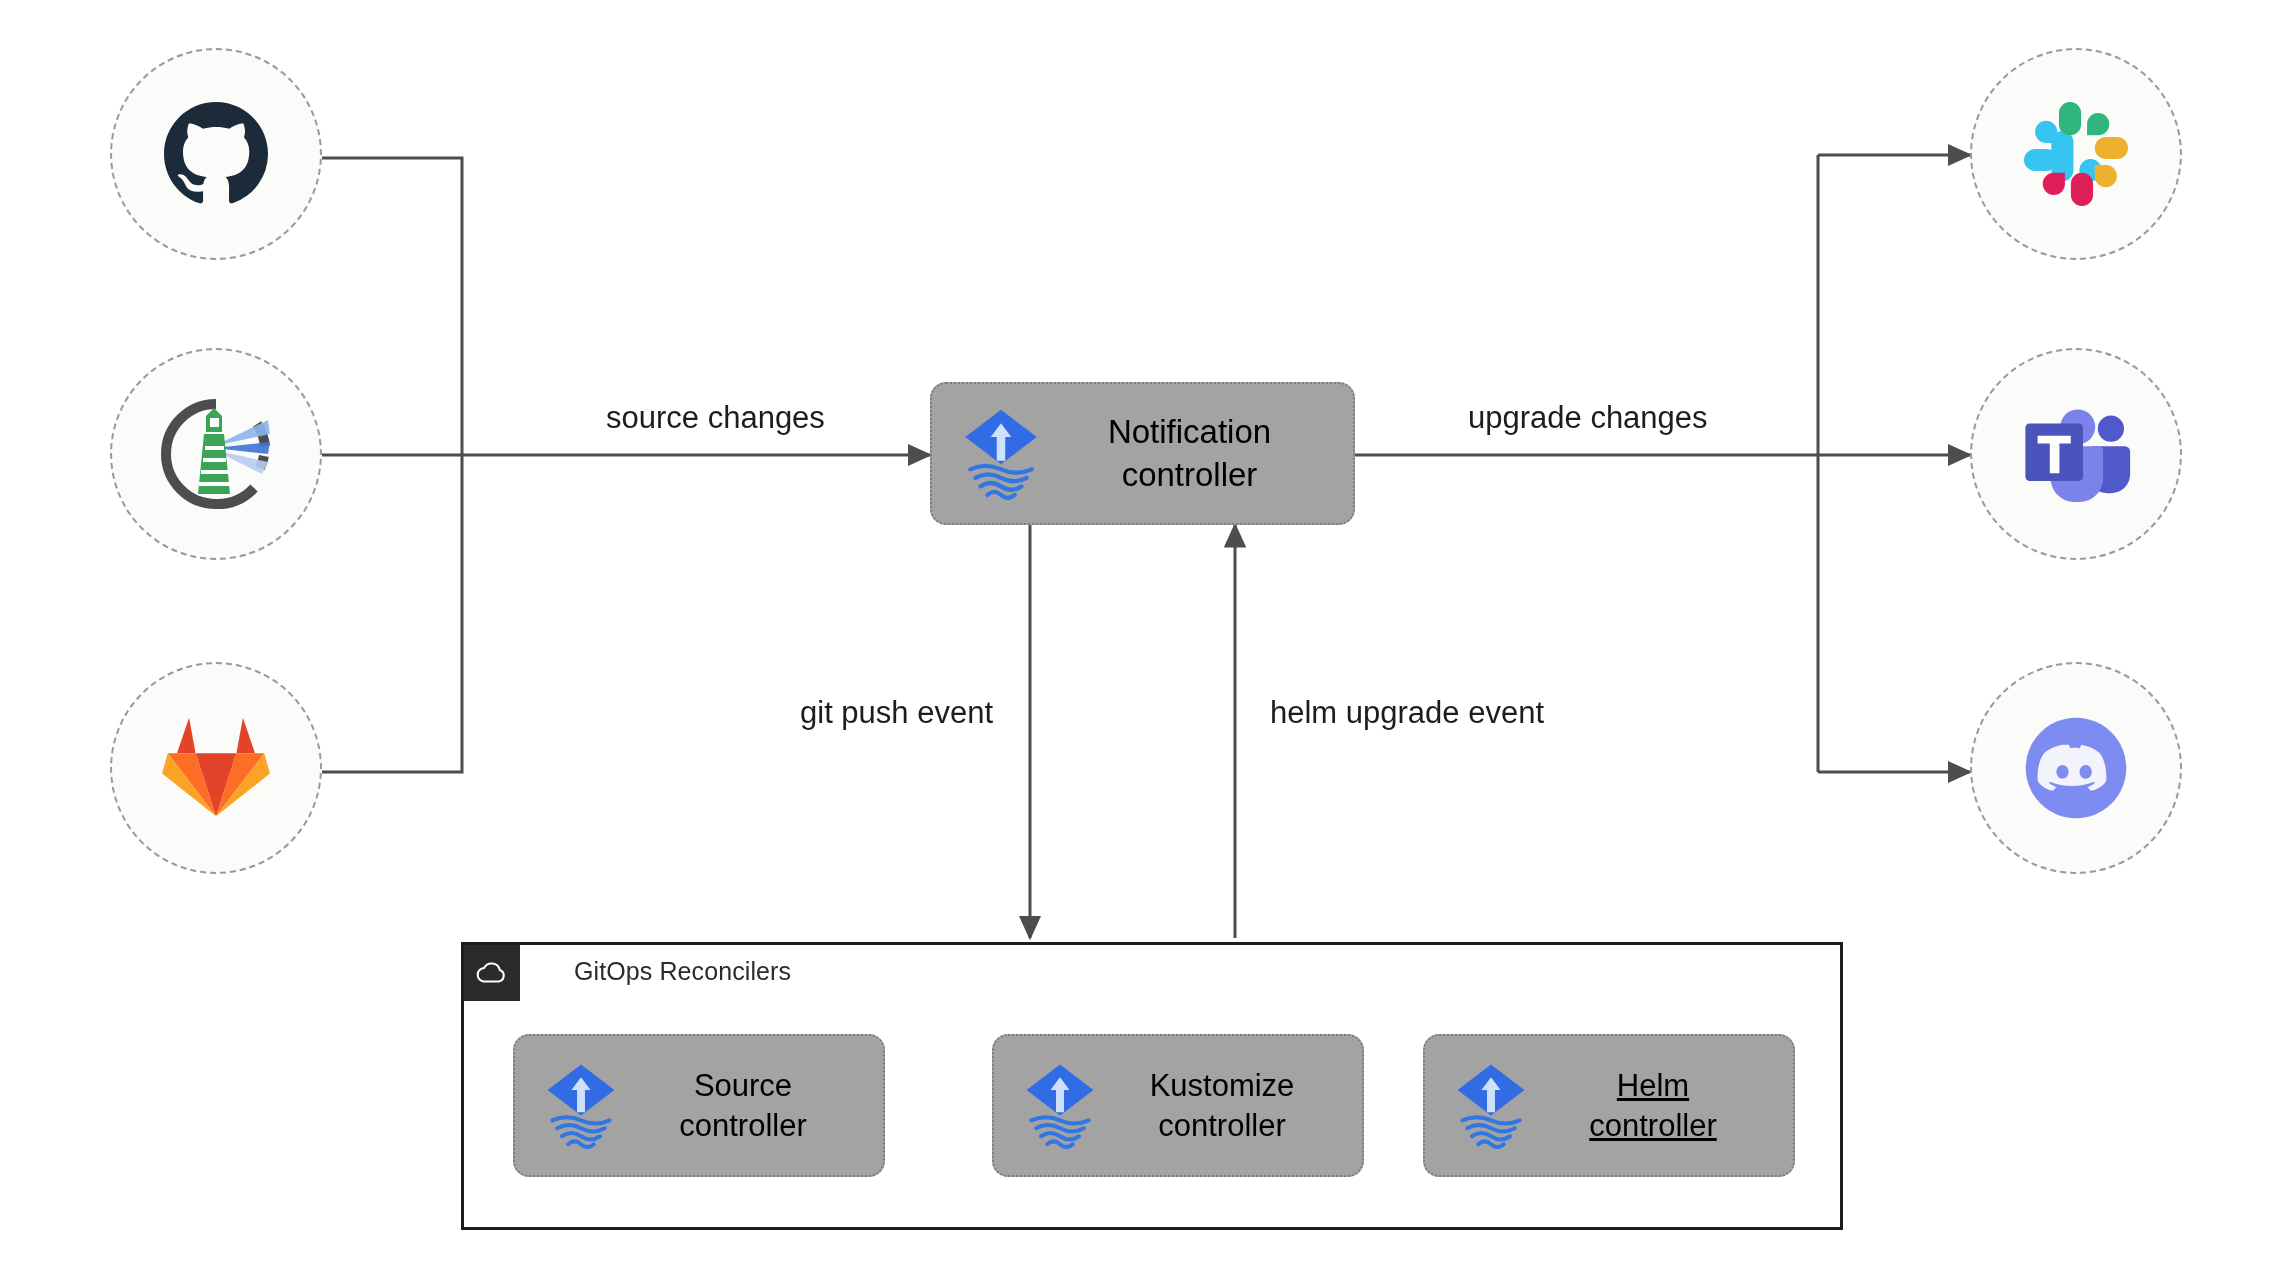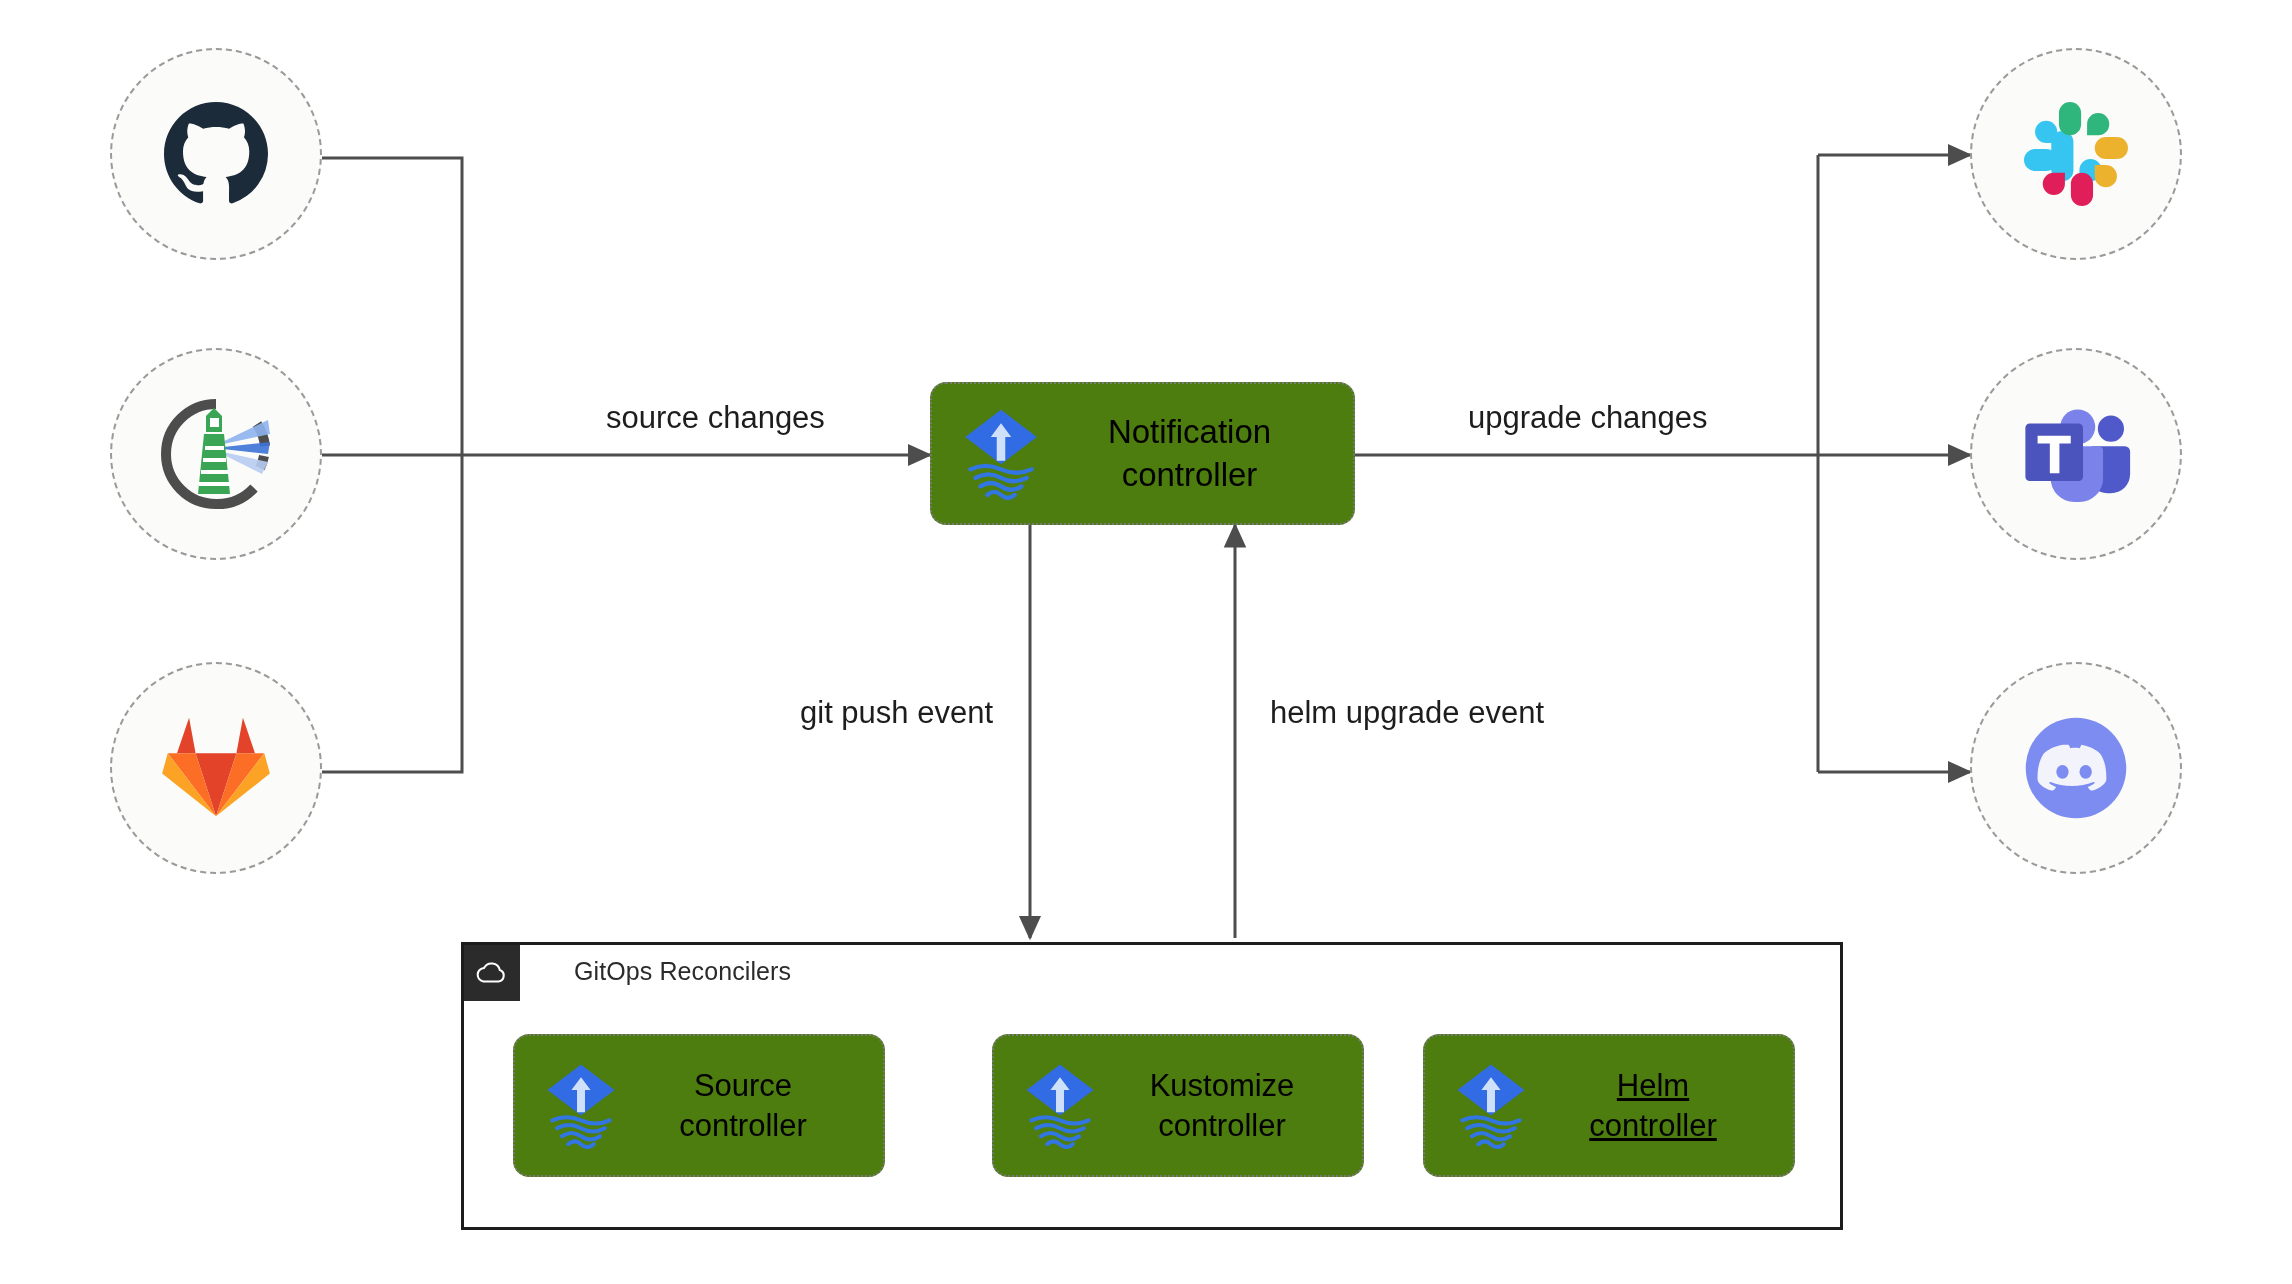--- a/index.html
+++ b/index.html
@@ -23,21 +23,21 @@
     border-radius:50%;
     background:#fbfbf9;
     border:2px dashed #9a9a9a;
     display:flex;align-items:center;justify-content:center;
     box-sizing:border-box;
   }
 
   
   .ctrl-box{
     position:absolute;
-    background:#4d7c0f;
+    background:#a3a3a3;
     border:2px dotted #7a7a7a;
     border-radius:16px;
     box-sizing:border-box;
     display:flex;align-items:center;justify-content:flex-start;
   }
   .ctrl-ico{flex:0 0 auto;margin-left:26px;}
   .ctrl-label{
     flex:1 1 auto;
     text-align:center;
     color:#000000;

